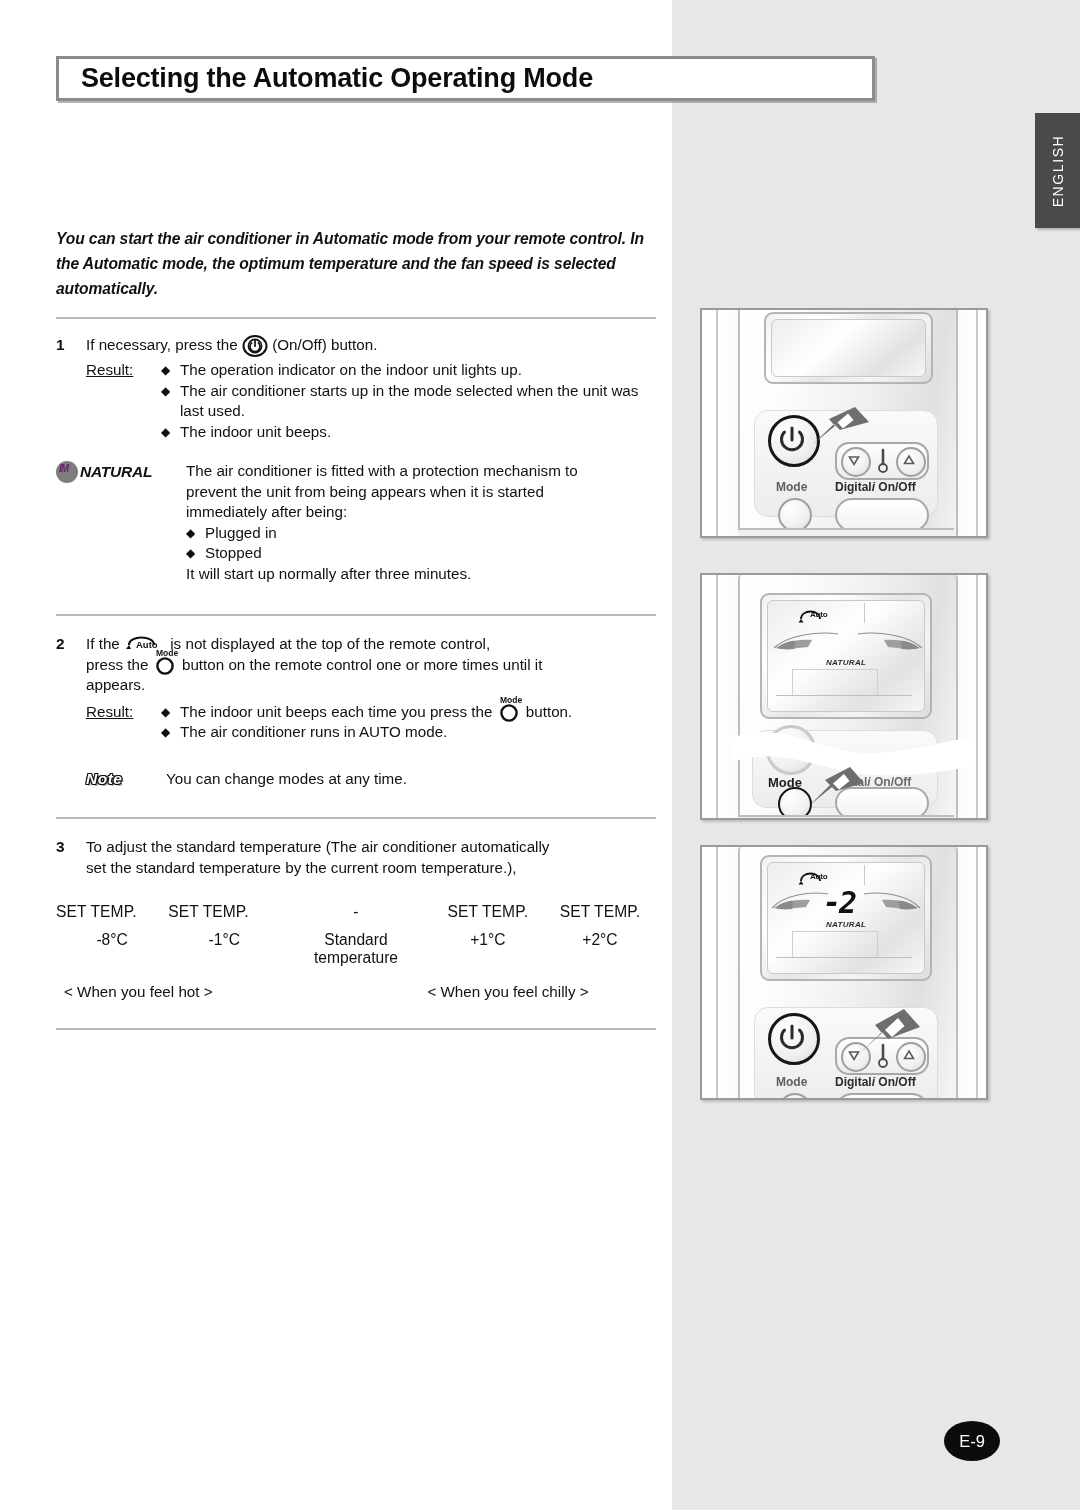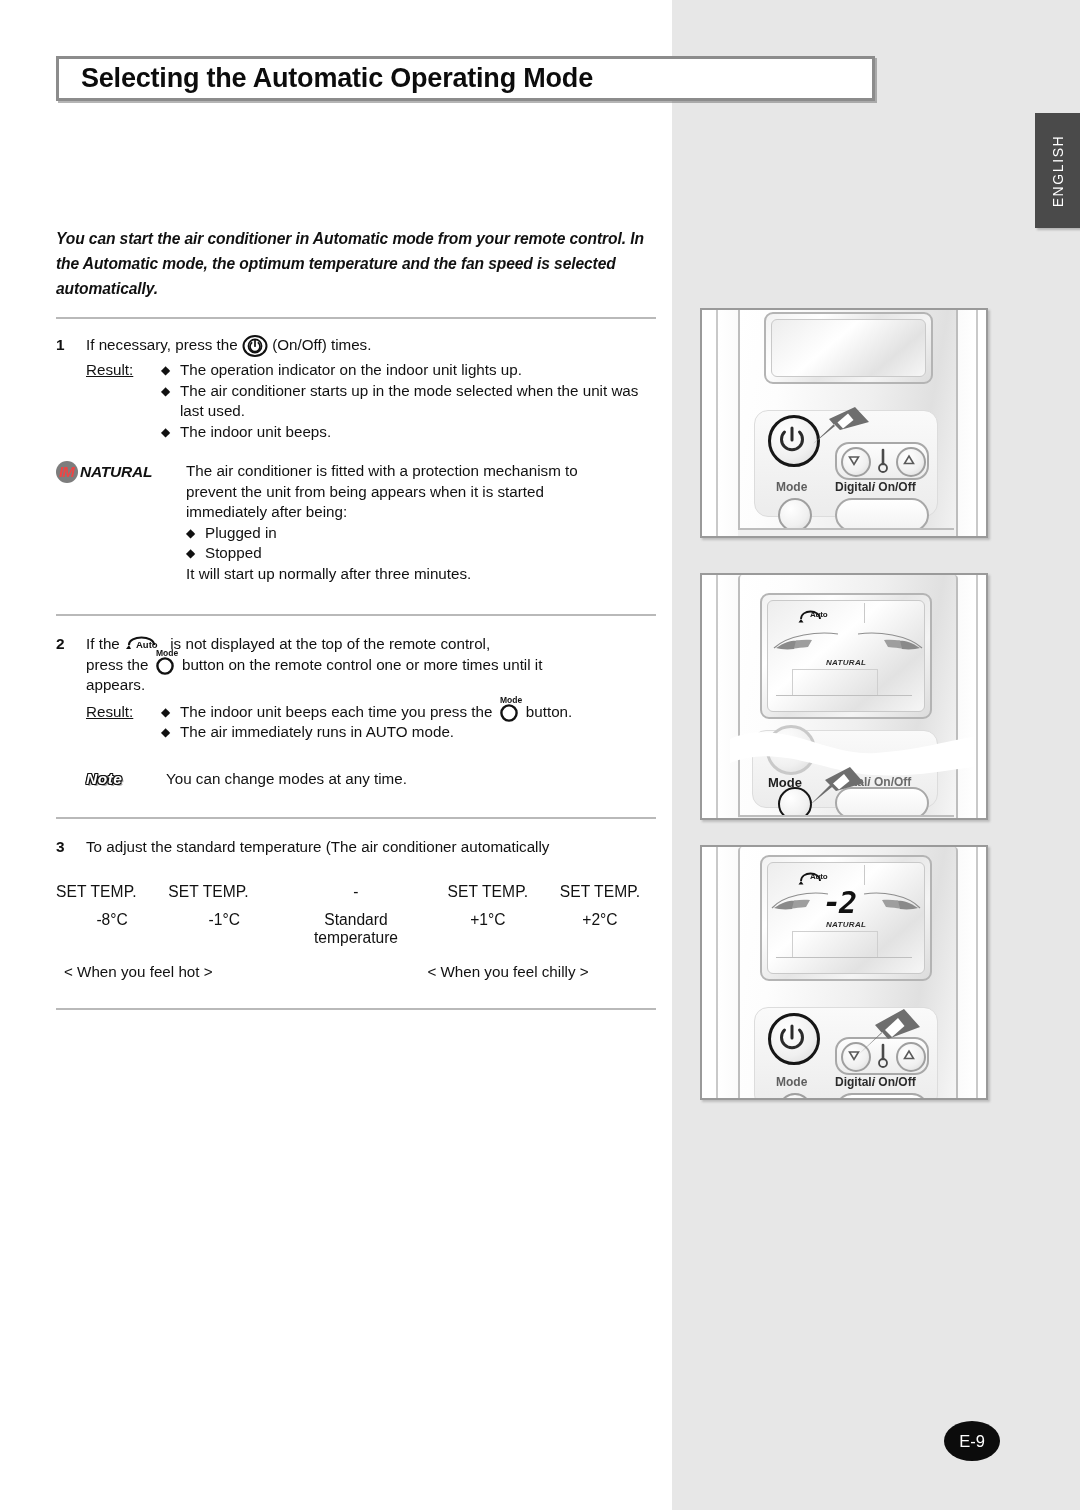--- a/index.html
+++ b/index.html
@@ -74,21 +74,21 @@
   .important-row{display:flex;margin-top:19px;}
   .important-tag{
     width:130px;flex:0 0 130px;position:relative;height:22px;
   }
   .imp-circle{
     position:absolute;left:0;top:0;width:22px;height:22px;border-radius:50%;
     background:#7d7d7d;
   }
   .imp-im{
     position:absolute;left:3px;top:2px;font-style:italic;font-weight:bold;
-    font-size:15px;color:#ef4444;letter-spacing:-1px;
+    font-size:10px;color:#701a75;letter-spacing:-1px;
   }
   .imp-rest{
     position:absolute;left:24px;top:2px;font-style:italic;font-weight:bold;
     font-size:15.5px;color:#111;letter-spacing:-.2px;
   }
   .important-body{flex:1;font-size:15.2px;line-height:20.5px;}
   .note-row{display:flex;margin-top:26px;align-items:flex-start;}
   .note-tag{
     width:80px;flex:0 0 80px;
     font-style:italic;font-weight:bold;font-size:15.5px;
@@ -233,21 +233,21 @@
       <div>
         <span>If necessary, press the</span>
         <span class="ico ico-power">
           <svg width="26" height="26" viewBox="0 0 26 26">
             <ellipse cx="13" cy="13" rx="11.5" ry="10" fill="none" stroke="#111" stroke-width="2"></ellipse>
             <circle cx="13" cy="13" r="6.6" fill="none" stroke="#111" stroke-width="1.6"></circle>
             <path d="M13 7.6 L13 13.2" stroke="#111" stroke-width="1.7" stroke-linecap="round"></path>
             <path d="M9.6 9.9 A5 5 0 1 0 16.4 9.9" fill="none" stroke="#111" stroke-width="1.7" stroke-linecap="round"></path>
           </svg>
         </span>
-        <span>(On/Off) times.</span>
+        <span>(On/Off) button.</span>
       </div>
       <div class="result-row">
         <div class="result-label">Result:</div>
         <div class="bullets">
           <div class="bullet">
             <span class="dia">◆</span>
             <span>The operation indicator on the indoor unit lights up.</span>
           </div>
           <div class="bullet">
             <span class="dia">◆</span>
@@ -324,39 +324,40 @@
                 <svg width="25" height="30" viewBox="0 0 25 30">
                   <text x="3" y="10" font-family="Liberation Sans, sans-serif" font-size="8.5" font-weight="bold" fill="#111">Mode</text>
                   <circle cx="12" cy="20" r="7.6" fill="none" stroke="#111" stroke-width="2.4"></circle>
                 </svg>
               </span>
               <span>button.</span>
             </span>
           </div>
           <div class="bullet">
             <span class="dia">◆</span>
-            <span>The air immediately runs in AUTO mode.</span>
+            <span>The air conditioner runs in AUTO mode.</span>
           </div>
         </div>
       </div>
       <div class="note-row">
         <div class="note-tag">Note</div>
         <div class="note-body">You can change modes at any time.</div>
       </div>
     </div>
   </div>
 
   <div class="rule-wrap" style="margin-top:28px;margin-bottom:18px;">
     <hr class="rule">
   </div>
 
   <div class="step">
     <div class="step-num">3</div>
     <div class="step-body">
       <div>To adjust the standard temperature (The air conditioner automatically</div>
+      <div>set the standard temperature by the current room temperature.),</div>
     </div>
   </div>
 
   <div id="temp-table">
     <div class="row row1">
       <div class="c" style="text-align:left;">SET TEMP.</div>
       <div class="c" style="text-align:left;">SET TEMP.</div>
       <div class="c wide">-</div>
       <div class="c">SET TEMP.</div>
       <div class="c">SET TEMP.</div>

